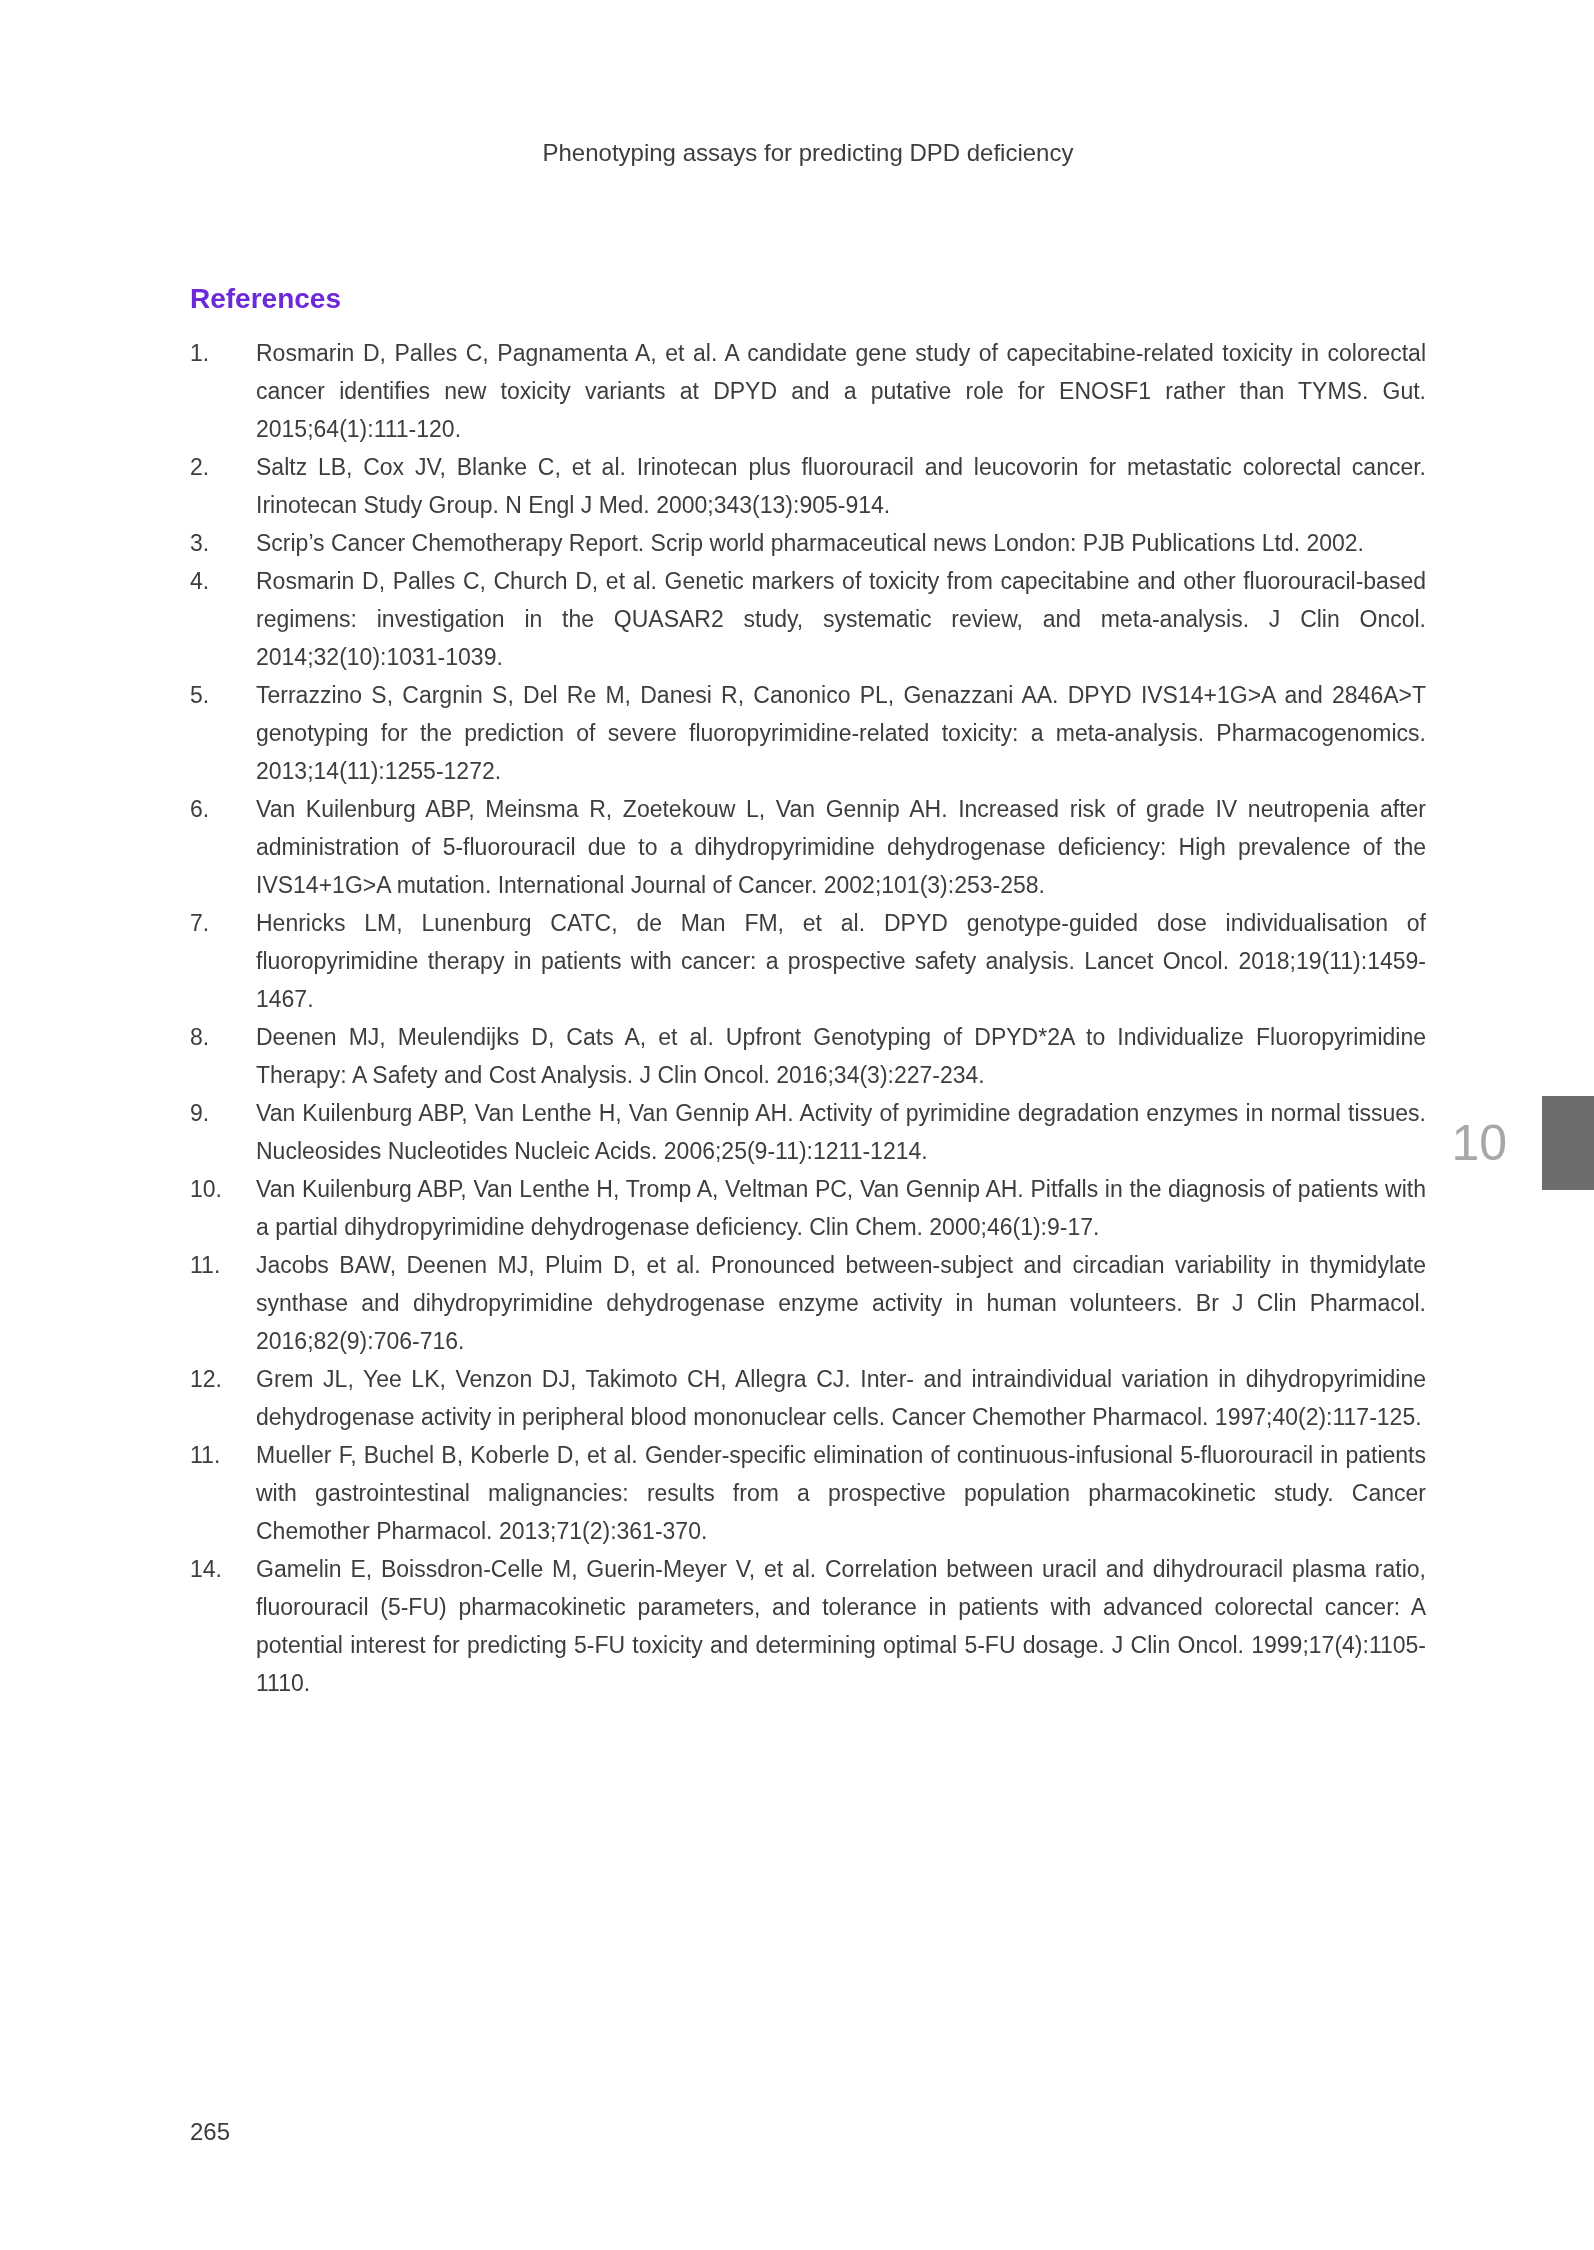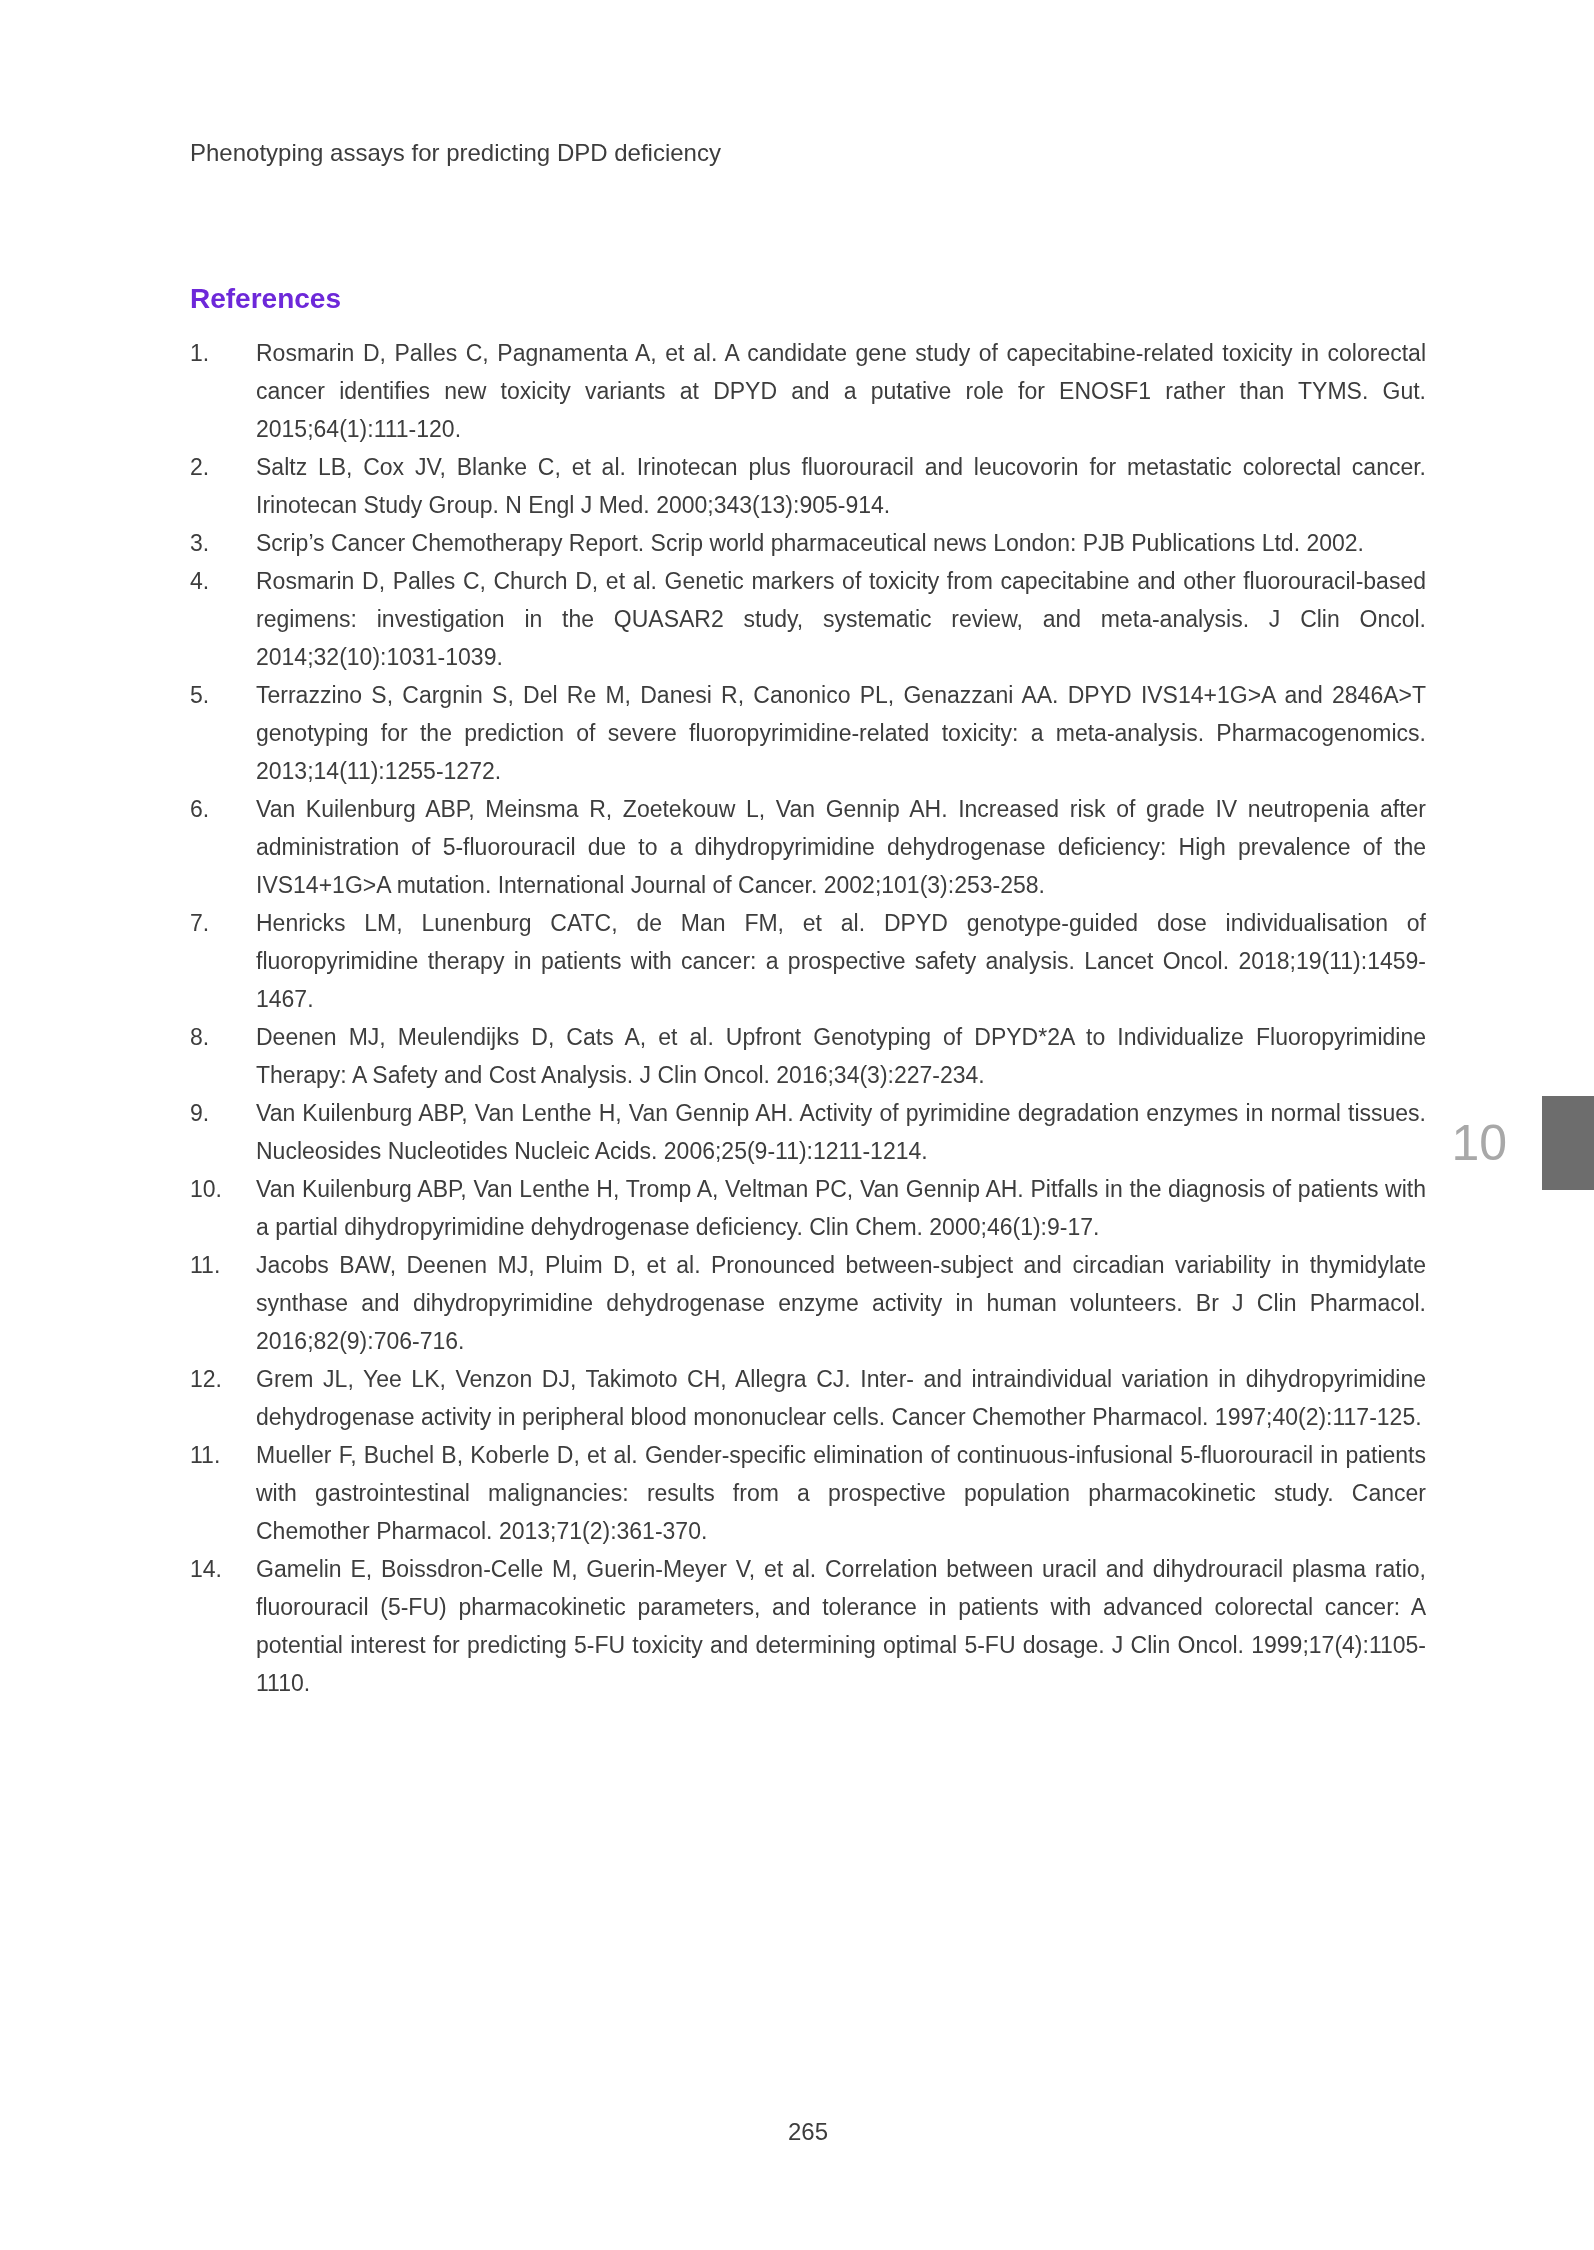--- a/index.html
+++ b/index.html
@@ -10,21 +10,21 @@
     position: relative;
     font-family: "Liberation Sans", "DejaVu Sans", sans-serif;
     color: #3d3d3d;
     overflow: hidden;
   }
   .running-header {
     position: absolute;
     top: 138px;
     left: 190px;
     width: 1236px;
-    text-align: left;
+    text-align: center;
     font-size: 24px;
     line-height: 30px;
     color: #3d3d3d;
   }
   .section-title {
     position: absolute;
     top: 283px;
     left: 190px;
     font-size: 28px;
     font-weight: bold;
@@ -68,21 +68,21 @@
     display: block;
     width: 52px;
     height: 94px;
     background: #6d6d6d;
   }
   .page-number {
     position: absolute;
     top: 2118px;
     left: 190px;
     width: 1236px;
-    text-align: center;
+    text-align: left;
     font-size: 24px;
     color: #3d3d3d;
   }
 </style>
 </head>
 <body style="color: rgb(61, 61, 61);">
 
 <div class="page">
 
   <div class="running-header">Phenotyping assays for predicting DPD deficiency</div>

